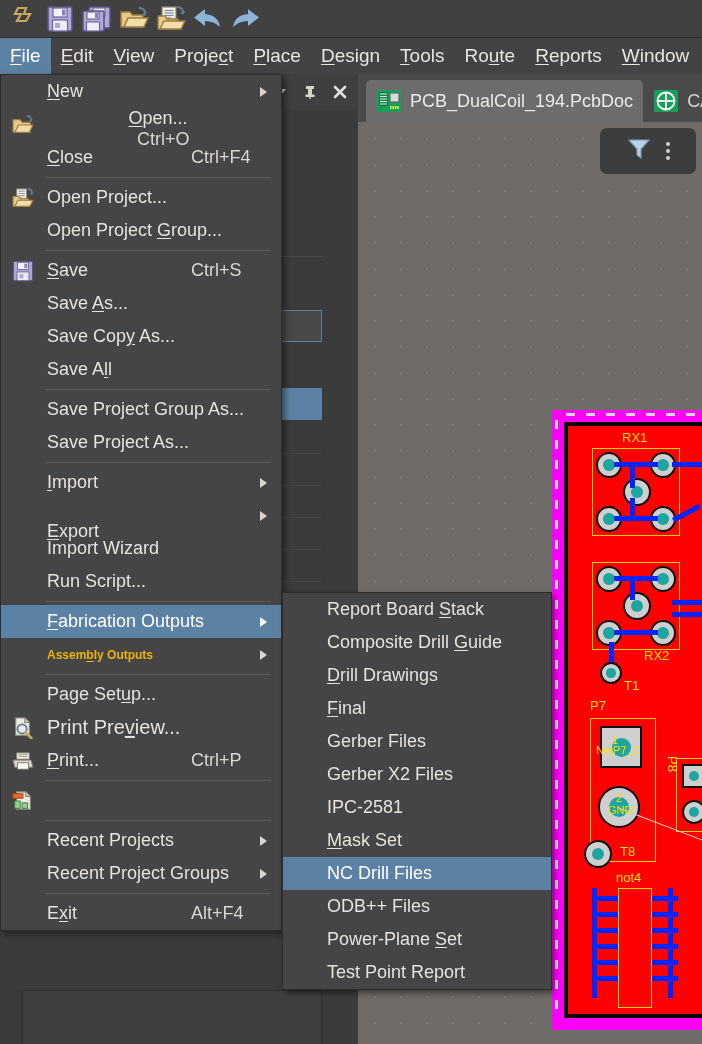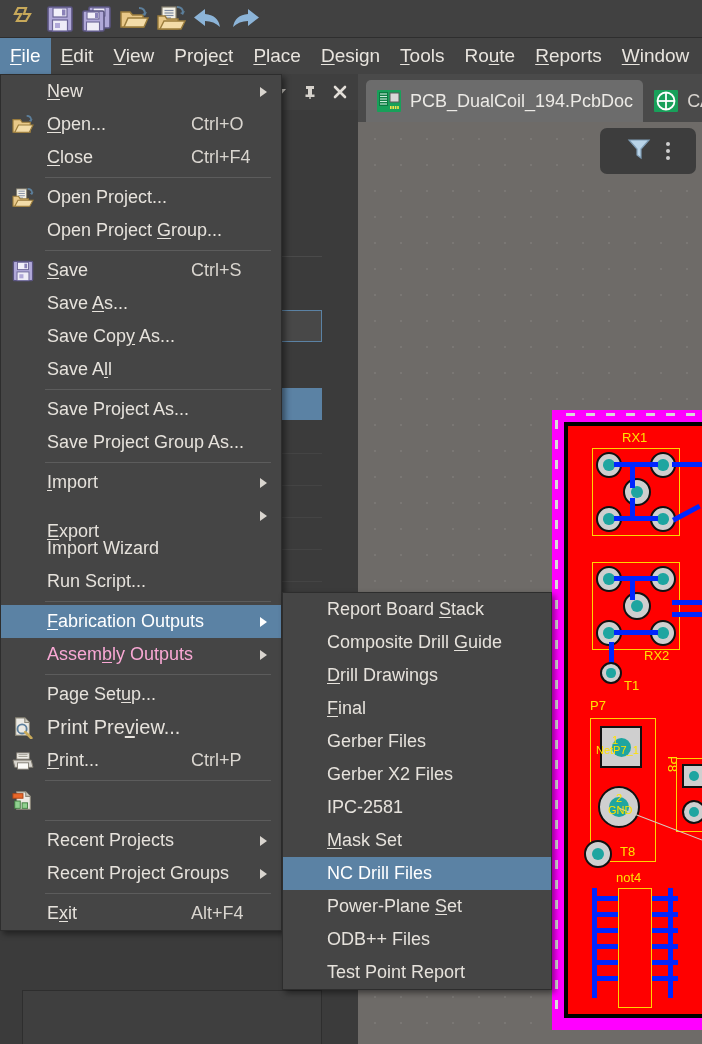--- a/index.html
+++ b/index.html
@@ -445,21 +445,21 @@
 
   <div id="file-menu" style="position:absolute; left:0; top:74px; width:282px; background:#454545; border:1px solid #2d2d2d; box-shadow:3px 3px 6px rgba(0,0,0,.45); z-index:50;">
       <div style="position: relative; display: flex; align-items: center; height: 33px; padding-left: 46px; padding-right: 12px; font-size: 18px; color: rgb(230, 226, 220); background: transparent;">
         <span style="flex: 1 1 0%; white-space: nowrap;"><u style="text-underline-offset:2px">N</u>ew</span>
         <span style="margin-left: auto; padding-left: 14px; display: flex;">
           <svg width="10" height="12" viewBox="0 0 10 12">
             <path d="M1 1 L8 6 L1 11 Z" fill="#d9d5cf"></path>
           </svg>
         </span>
       </div>
-      <div style="position: relative; display: flex; align-items: center; height: 33px; padding-left: 46px; padding-right: 12px; font-size: 18px; color: rgb(230, 226, 220); background: transparent;">
+      <div style="position: relative; display: flex; align-items: center; height: 33px; padding-left: 46px; padding-right: 12px; font-size: 18px; color: rgb(230, 226, 220); background: transparent; flex-direction: column;">
         <span style="position: absolute; left: 11px; top: 50%; transform: translateY(-50%); display: flex;">
           <svg width="22" height="20" viewBox="0 0 24 22">
             <path d="M1 19 L1 5 L9 5 L11 8 L20 8 L20 19 Z" fill="#e8c888" stroke="#9a7c3c" stroke-width="1.3"></path>
             <path d="M3 19 L7 11 L23 11 L19 19 Z" fill="#f3dca8" stroke="#9a7c3c" stroke-width="1.3"></path>
             <path d="M16 1 q5 0 5 5" fill="none" stroke="#5c7f9c" stroke-width="1.8"></path>
             <path d="M18.5 6 l2.5 1.6 l1.6 -3.4 z" fill="#5c7f9c"></path>
           </svg>
         </span>
         <span style="flex: 1 1 0%; white-space: nowrap;"><u style="text-underline-offset:2px">O</u>pen...</span>
         <span style="color: rgb(217, 213, 207); font-size: 18px; margin-left: 36px; white-space: nowrap; min-width: 78px;">Ctrl+O</span>
@@ -508,24 +508,24 @@
         <span style="flex: 1 1 0%; white-space: nowrap;">Save <u style="text-underline-offset:2px">A</u>s...</span>
       </div>
       <div style="position: relative; display: flex; align-items: center; height: 33px; padding-left: 46px; padding-right: 12px; font-size: 18px; color: rgb(230, 226, 220); background: transparent;">
         <span style="flex: 1 1 0%; white-space: nowrap;">Save Cop<u style="text-underline-offset:2px">y</u> As...</span>
       </div>
       <div style="position: relative; display: flex; align-items: center; height: 33px; padding-left: 46px; padding-right: 12px; font-size: 18px; color: rgb(230, 226, 220); background: transparent;">
         <span style="flex: 1 1 0%; white-space: nowrap;">Save A<u style="text-underline-offset:2px">l</u>l</span>
       </div>
       <div style="height: 1px; background: rgb(92, 92, 92); margin: 3px 10px 3px 44px;"></div>
       <div style="position: relative; display: flex; align-items: center; height: 33px; padding-left: 46px; padding-right: 12px; font-size: 18px; color: rgb(230, 226, 220); background: transparent;">
+        <span style="flex: 1 1 0%; white-space: nowrap;">Save Project Group As...</span>
+      </div>
+      <div style="position: relative; display: flex; align-items: center; height: 33px; padding-left: 46px; padding-right: 12px; font-size: 18px; color: rgb(230, 226, 220); background: transparent;">
         <span style="flex: 1 1 0%; white-space: nowrap;">Save Project As...</span>
-      </div>
-      <div style="position: relative; display: flex; align-items: center; height: 33px; padding-left: 46px; padding-right: 12px; font-size: 18px; color: rgb(230, 226, 220); background: transparent;">
-        <span style="flex: 1 1 0%; white-space: nowrap;">Save Project Group As...</span>
       </div>
       <div style="height: 1px; background: rgb(92, 92, 92); margin: 3px 10px 3px 44px;"></div>
       <div style="position: relative; display: flex; align-items: center; height: 33px; padding-left: 46px; padding-right: 12px; font-size: 18px; color: rgb(230, 226, 220); background: transparent;">
         <span style="flex: 1 1 0%; white-space: nowrap;"><u style="text-underline-offset:2px">I</u>mport</span>
         <span style="margin-left: auto; padding-left: 14px; display: flex;">
           <svg width="10" height="12" viewBox="0 0 10 12">
             <path d="M1 1 L8 6 L1 11 Z" fill="#d9d5cf"></path>
           </svg>
         </span>
       </div>
@@ -545,21 +545,21 @@
       </div>
       <div style="height: 1px; background: rgb(92, 92, 92); margin: 3px 10px 3px 44px;"></div>
       <div style="position: relative; display: flex; align-items: center; height: 33px; padding-left: 46px; padding-right: 12px; font-size: 18px; color: rgb(255, 255, 255); background: rgb(91, 130, 164);">
         <span style="flex: 1 1 0%; white-space: nowrap;"><u style="text-underline-offset:2px">F</u>abrication Outputs</span>
         <span style="margin-left: auto; padding-left: 14px; display: flex;">
           <svg width="10" height="12" viewBox="0 0 10 12">
             <path d="M1 1 L8 6 L1 11 Z" fill="#ffffff"></path>
           </svg>
         </span>
       </div>
-      <div style="position: relative; display: flex; align-items: center; height: 33px; padding-left: 46px; padding-right: 12px; font-size: 18px; color: #f9a8d4; background: transparent;">
+      <div style="position: relative; display: flex; align-items: center; height: 33px; padding-left: 46px; padding-right: 12px; font-size: 12px; color: #eab308; background: transparent; font-weight: bold;">
         <span style="flex: 1 1 0%; white-space: nowrap;">Assem<u style="text-underline-offset:2px">b</u>ly Outputs</span>
         <span style="margin-left: auto; padding-left: 14px; display: flex;">
           <svg width="10" height="12" viewBox="0 0 10 12">
             <path d="M1 1 L8 6 L1 11 Z" fill="#d9d5cf"></path>
           </svg>
         </span>
       </div>
       <div style="height: 1px; background: rgb(92, 92, 92); margin: 3px 10px 3px 44px;"></div>
       <div style="position: relative; display: flex; align-items: center; height: 33px; padding-left: 46px; padding-right: 12px; font-size: 18px; color: rgb(230, 226, 220); background: transparent;">
         <span style="flex: 1 1 0%; white-space: nowrap;">Page Set<u style="text-underline-offset:2px">u</u>p...</span>
@@ -648,23 +648,23 @@
       <div style="display: flex; align-items: center; height: 33px; padding-left: 44px; font-size: 18px; white-space: nowrap; color: rgb(230, 226, 220); background: transparent;">
         <span>IPC-2581</span>
       </div>
       <div style="display: flex; align-items: center; height: 33px; padding-left: 44px; font-size: 18px; white-space: nowrap; color: rgb(230, 226, 220); background: transparent;">
         <span><u style="text-underline-offset:2px">M</u>ask Set</span>
       </div>
       <div style="display: flex; align-items: center; height: 33px; padding-left: 44px; font-size: 18px; white-space: nowrap; color: rgb(255, 255, 255); background: rgb(91, 130, 164);">
         <span>NC Drill Files</span>
       </div>
       <div style="display: flex; align-items: center; height: 33px; padding-left: 44px; font-size: 18px; white-space: nowrap; color: rgb(230, 226, 220); background: transparent;">
+        <span>ODB++ Files</span>
+      </div>
+      <div style="display: flex; align-items: center; height: 33px; padding-left: 44px; font-size: 18px; white-space: nowrap; color: rgb(230, 226, 220); background: transparent;">
         <span>Power-Plane <u style="text-underline-offset:2px">S</u>et</span>
       </div>
       <div style="display: flex; align-items: center; height: 33px; padding-left: 44px; font-size: 18px; white-space: nowrap; color: rgb(230, 226, 220); background: transparent;">
-        <span>ODB++ Files</span>
-      </div>
-      <div style="display: flex; align-items: center; height: 33px; padding-left: 44px; font-size: 18px; white-space: nowrap; color: rgb(230, 226, 220); background: transparent;">
         <span>Test Point Report</span>
       </div>
     </div>
 
 </div>
 
 </body></html>

